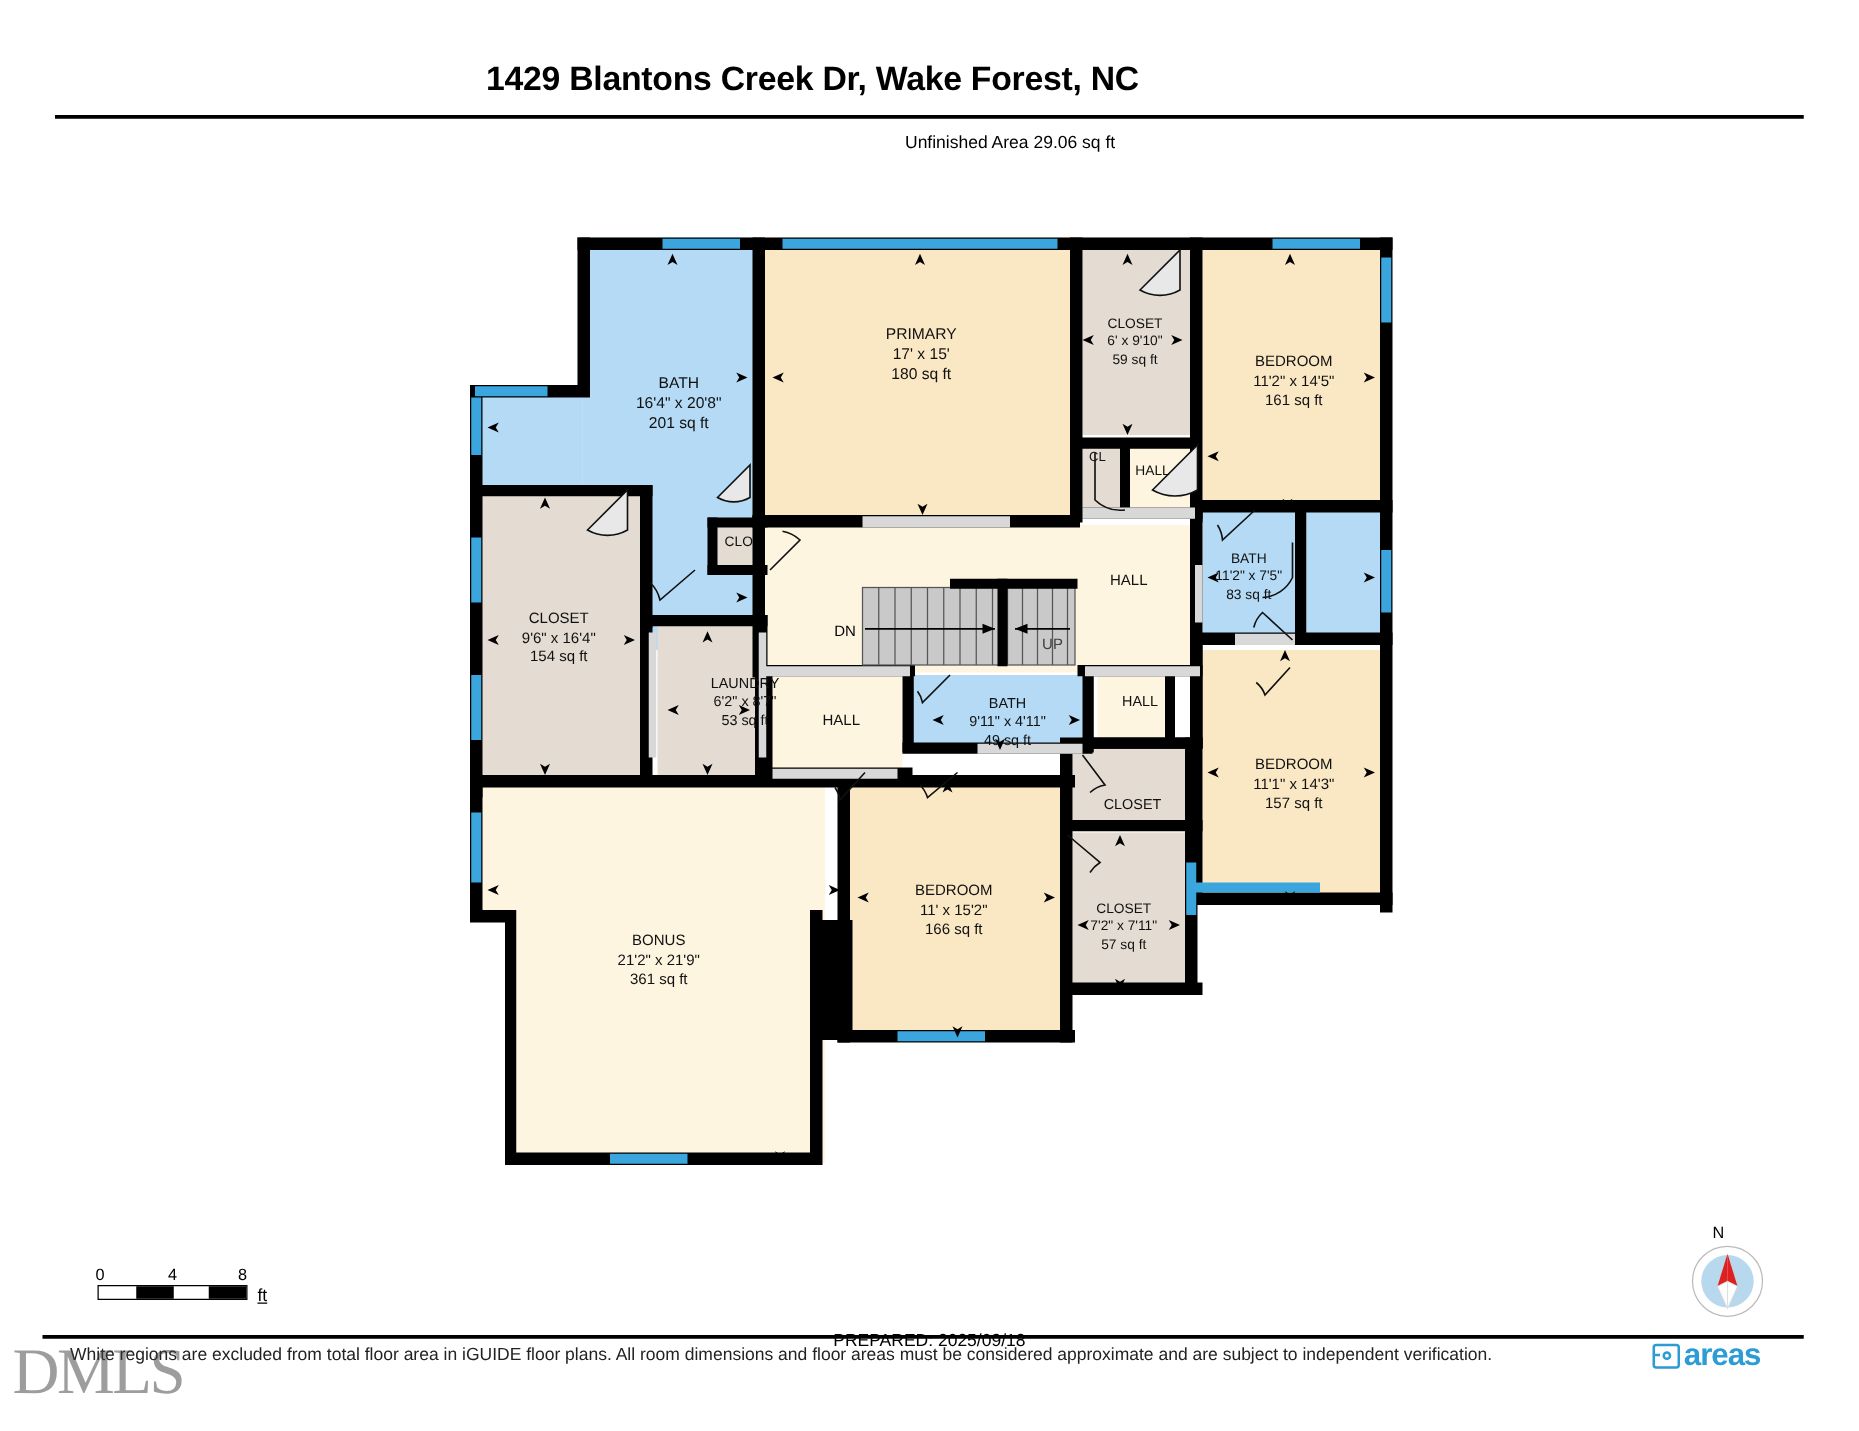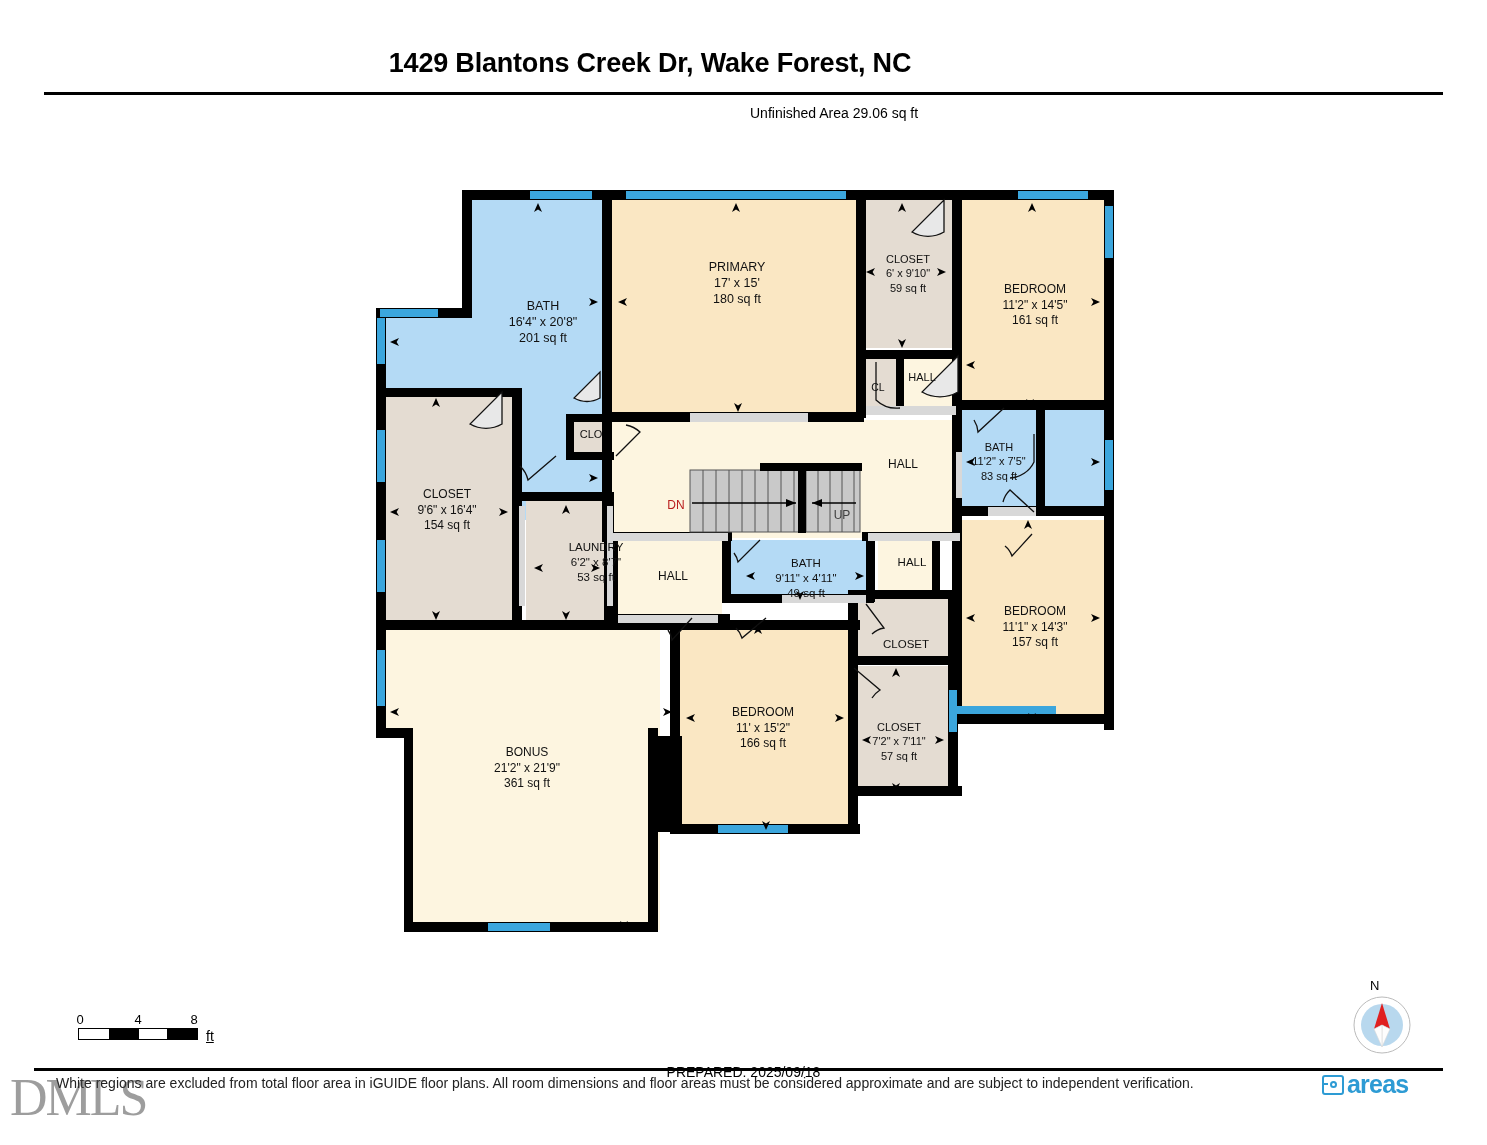--- a/index.html
+++ b/index.html
@@ -8,21 +8,21 @@
   
   #title{
     position:absolute;left:0;top:48px;width:1300px;text-align:center;
     font-size:27px;font-weight:bold;letter-spacing:-0.2px;color:#000;
   }
   #title-rule{position:absolute;left:44px;top:92px;width:1399px;height:3px;background:#000;}
   #floor-block{position:absolute;left:676px;top:105px;width:500px;}
   .fb-row{display:flex;align-items:baseline;margin-bottom:6px;}
   .fb-label{font-size:14px;font-weight:bold;width:86px;color:#000;}
   .fb-val{font-size:14px;color:#000;}
-  .fb-row2{margin-left:74px;font-size:14px;color:#000;}
+  .fb-row2{margin-left:48px;font-size:14px;color:#000;}
 
   
   #plan{position:absolute;left:0;top:0;width:1487px;height:1000px;}
   #plan svg{display:block;}
 
   
   #scalebar{position:absolute;left:78px;top:1012px;width:160px;}
   .sb-nums{position:relative;height:16px;font-size:13px;color:#000;}
   .sb-nums span{position:absolute;top:0;transform:translateX(-50%);}
   .sb-bar{position:relative;height:12px;width:120px;border:1.5px solid #000;box-sizing:border-box;background:#fff;}
@@ -456,27 +456,27 @@
     <div>57 sq ft</div>
   </div>
 
   <div style="position:absolute;left:527px;top:745px;transform:translateX(-50%);text-align:center;font-size:12px;line-height:1.3;color:#111;">
     <div>BONUS</div>
     <div>21'2" x 21'9"</div>
     <div>361 sq ft</div>
   </div>
 
   <div style="position:absolute;left:591px;top:428px;transform:translateX(-50%);font-size:11px;color:#111;">CLO</div>
-  <div style="position:absolute;left:878px;top:381px;transform:translateX(-50%);font-size:10.5px;color:#111;text-align:center;">CL</div>
+  <div style="position:absolute;left:878px;top:360px;transform:translateX(-50%);font-size:10.5px;color:#111;text-align:center;">CL</div>
   <div style="position:absolute;left:922px;top:371px;transform:translateX(-50%);font-size:11px;color:#111;">HALL</div>
   <div style="position:absolute;left:903px;top:457px;transform:translateX(-50%);font-size:12px;color:#111;">HALL</div>
   <div style="position:absolute;left:673px;top:569px;transform:translateX(-50%);font-size:12px;color:#111;">HALL</div>
   <div style="position:absolute;left:912px;top:556px;transform:translateX(-50%);font-size:11.5px;color:#111;">HALL</div>
   <div style="position:absolute;left:906px;top:638px;transform:translateX(-50%);font-size:11.5px;color:#111;">CLOSET</div>
-  <div style="position:absolute;left:676px;top:498px;transform:translateX(-50%);font-size:12px;color:#b91c1c;">DN</div>
+  <div style="position:absolute;left:676px;top:498px;transform:translateX(-50%);font-size:12px;color:#000000;">DN</div>
   <div style="position:absolute;left:842px;top:508px;transform:translateX(-50%);font-size:12px;color:#404040;">UP</div>
 </div>
 
 <div id="scalebar">
   <div class="sb-nums">
     <span style="left:2px;">0</span>
     <span style="left:60px;">4</span>
     <span style="left:116px;">8</span>
   </div>
   <div class="sb-bar">

